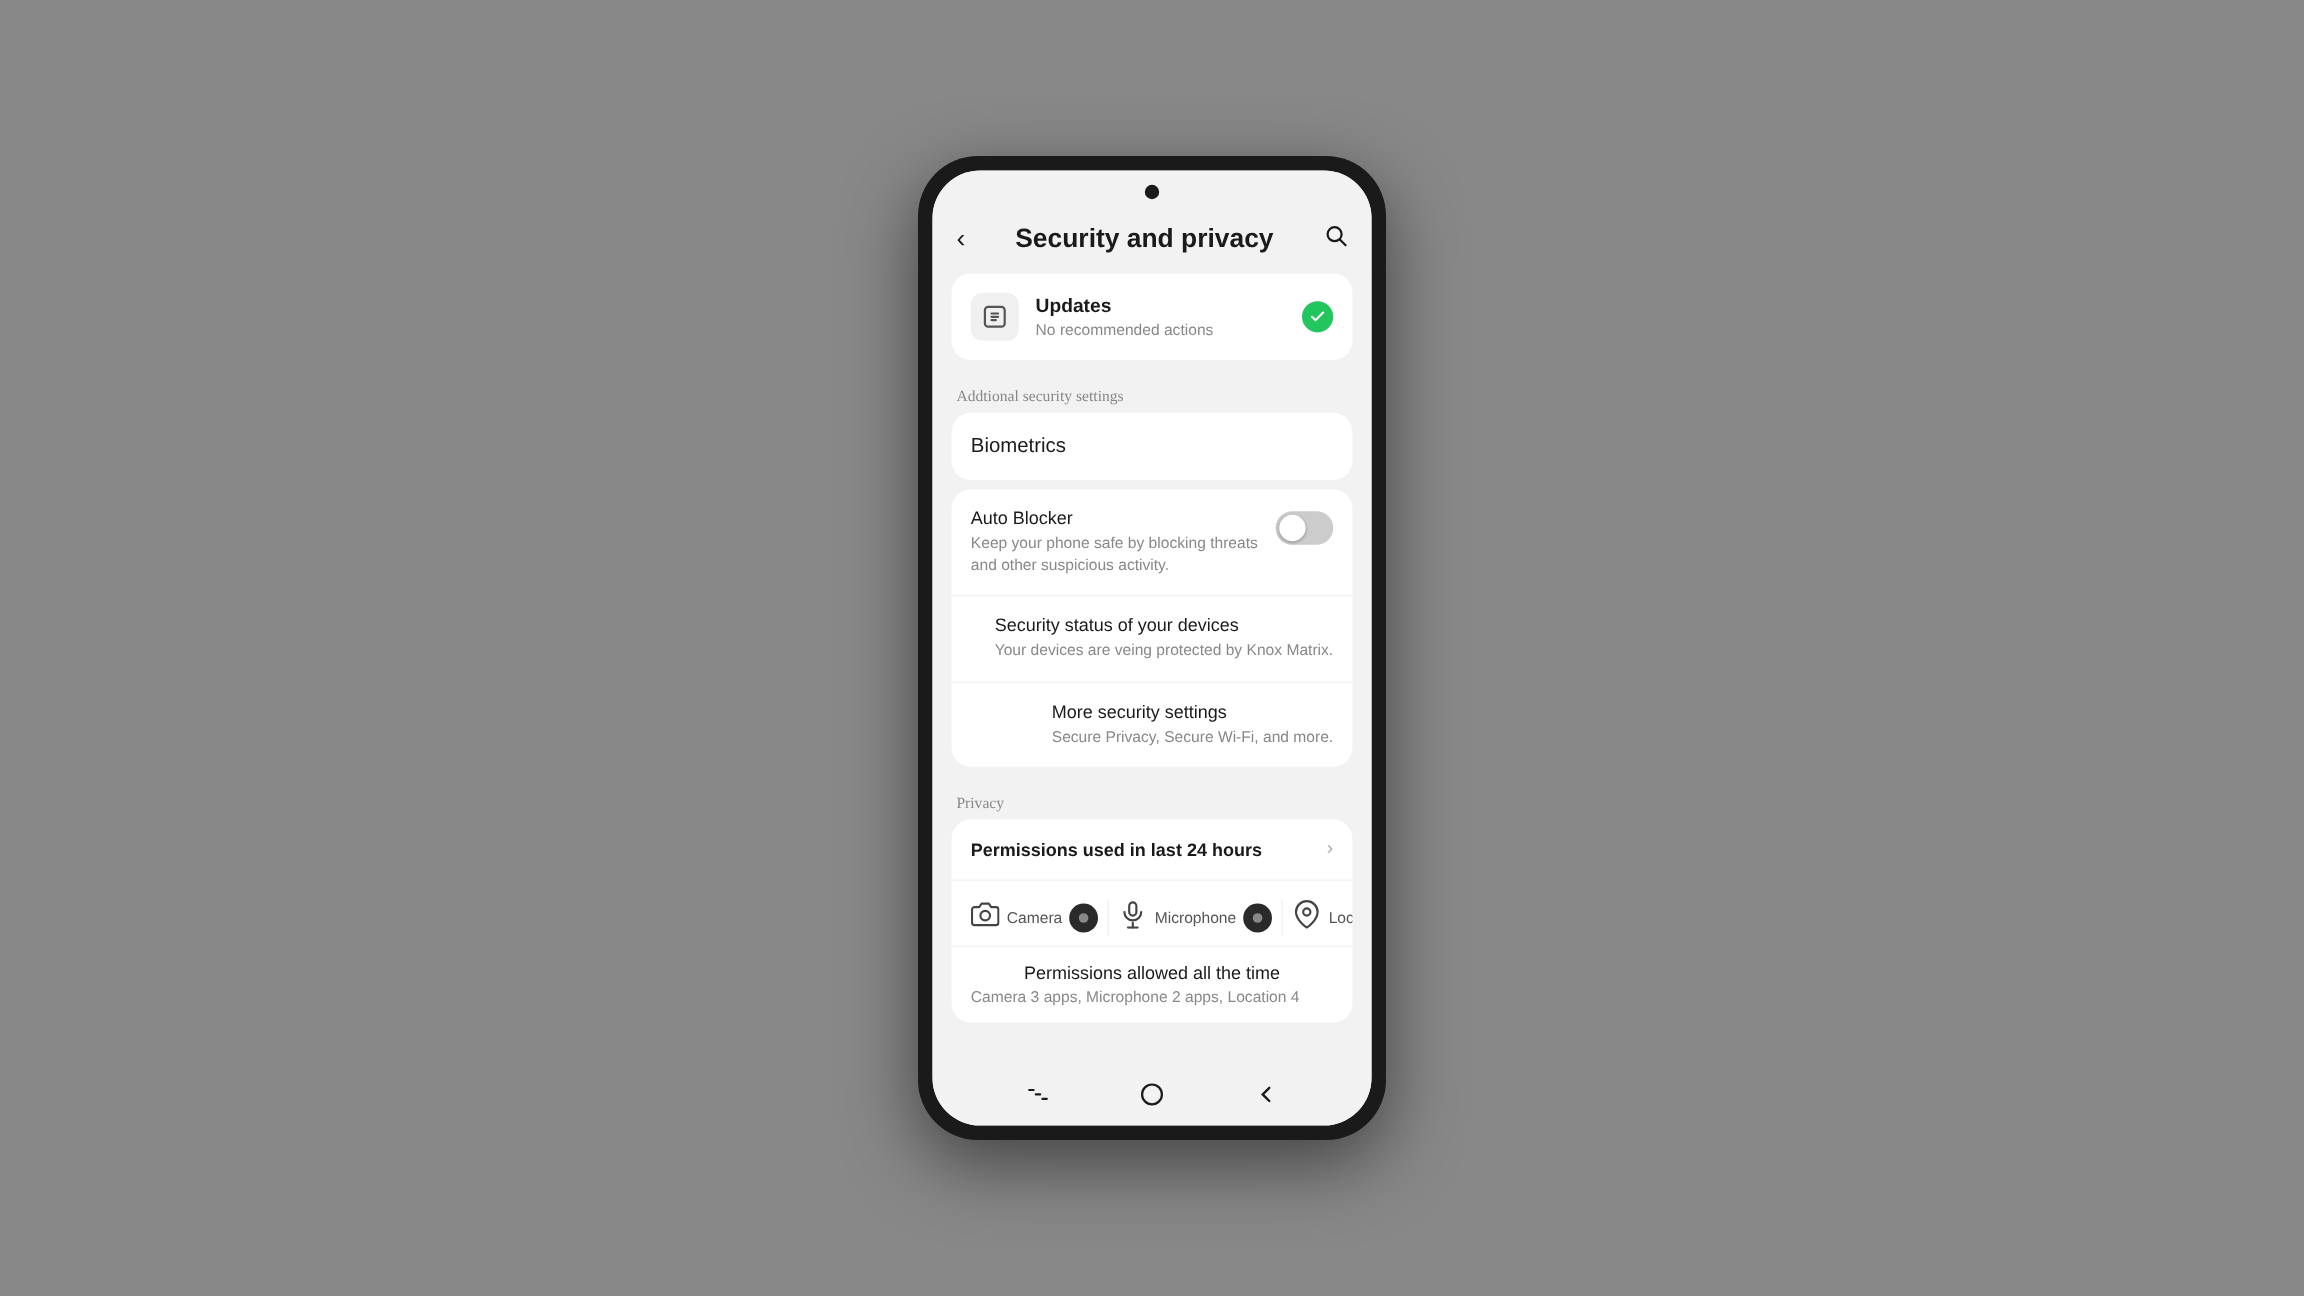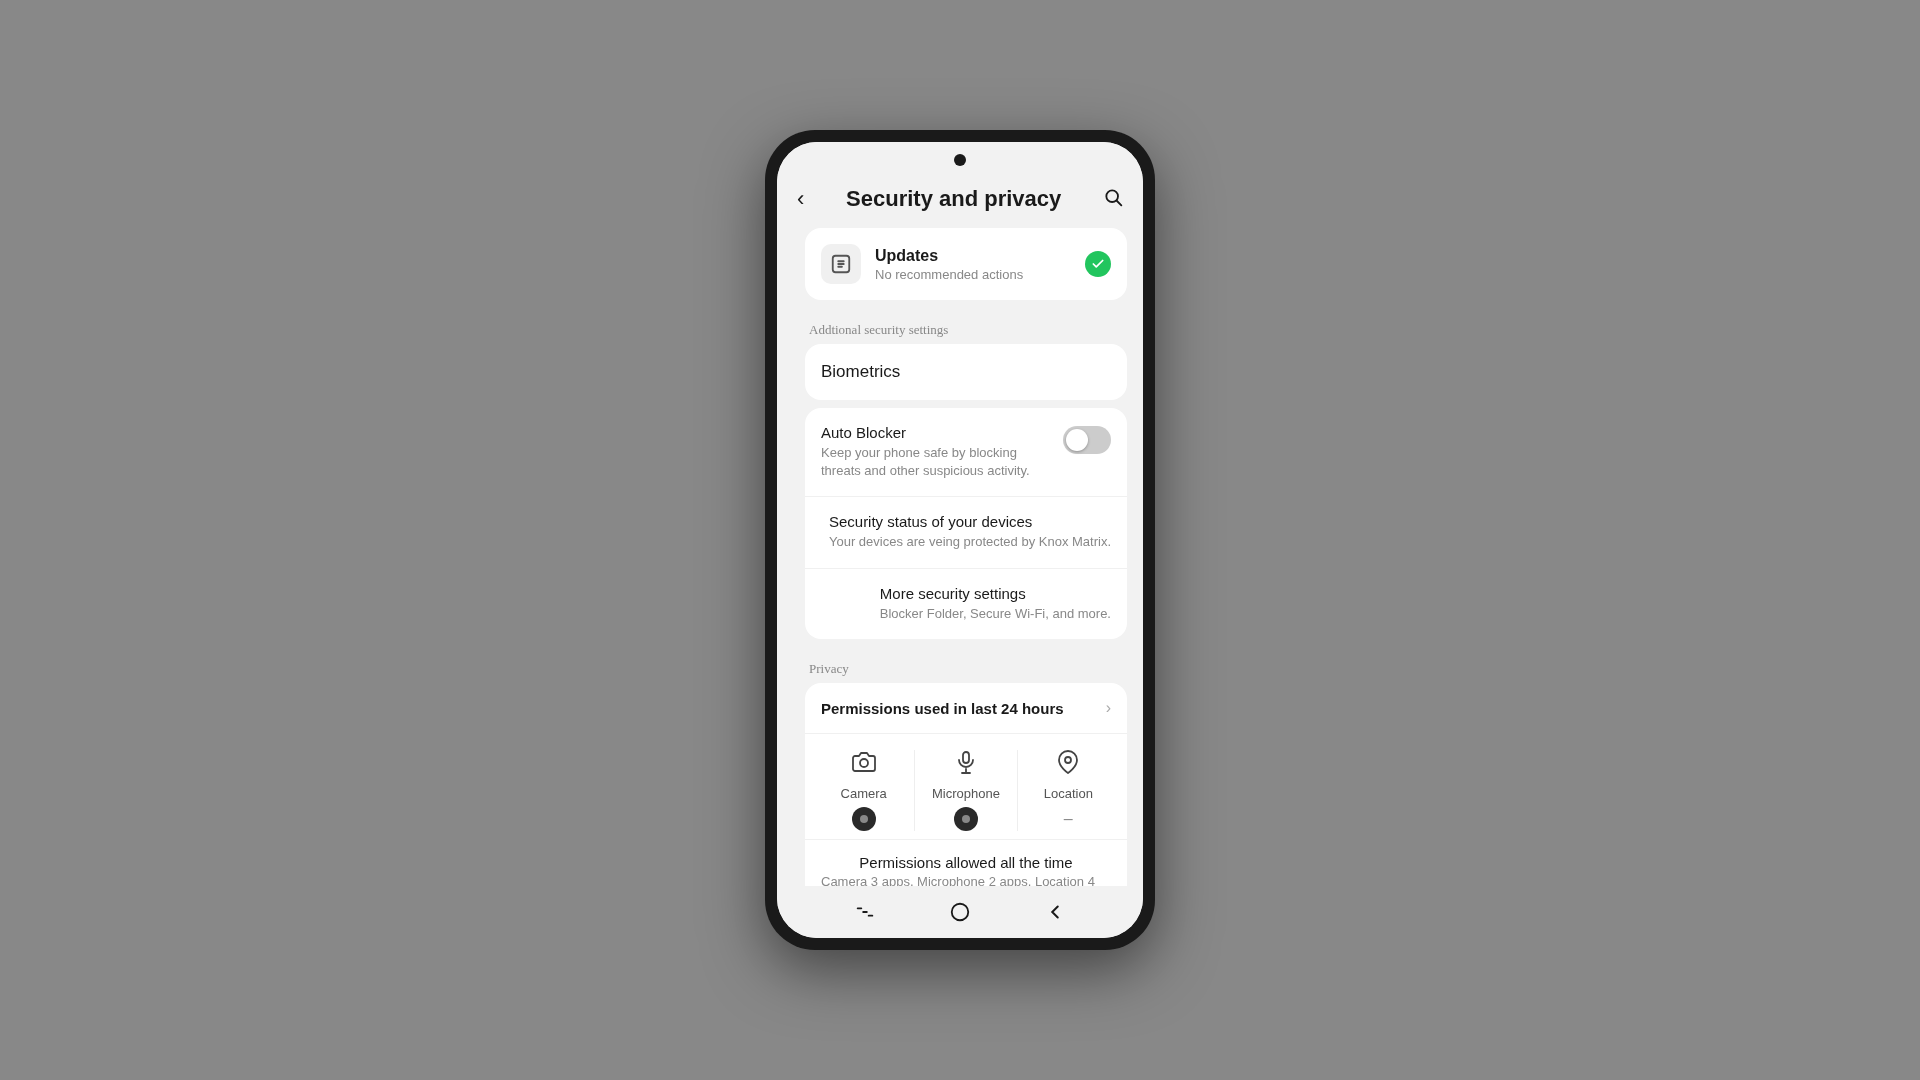--- a/index.html
+++ b/index.html
@@ -65,21 +65,20 @@
       background: none;
       border: none;
       cursor: pointer;
       font-size: 20px;
       color: #1a1a1a;
     }
     .scroll-content {
       flex: 1;
       overflow-y: auto;
       background: #f2f2f2;
-      padding-left: 12px;
     }
     .scroll-content::-webkit-scrollbar { display: none; }
 
     .card {
       background: #fff;
       border-radius: 16px;
       margin: 0 16px 8px 16px;
       padding: 16px;
     }
     .updates-card {
@@ -212,21 +211,21 @@
       font-size: 16px;
     }
     .permissions-icons-row {
       display: flex;
       justify-content: space-around;
       padding: 16px 8px 8px 8px;
       border-bottom: 1px solid #f0f0f0;
     }
     .perm-item {
       display: flex;
-      flex-direction: column;
+      flex-direction: row;
       align-items: center;
       gap: 6px;
       flex: 1;
       border-right: 1px solid #eee;
       padding: 0 8px;
     }
     .perm-item:last-child { border-right: none; }
     .perm-icon {
       font-size: 22px;
       color: #444;
@@ -362,21 +361,21 @@
         <div class="settings-item">
           <div class="settings-item-text">
             <div class="settings-item-title">Security status of your devices</div>
             <div class="settings-item-sub">Your devices are veing protected by Knox Matrix.</div>
           </div>
         </div>
 
         <div class="settings-item">
           <div class="settings-item-text">
             <div class="settings-item-title">More security settings</div>
-            <div class="settings-item-sub">Blocker Folder, Secure Wi-Fi, and more.</div>
+            <div class="settings-item-sub">Secure Privacy, Secure Wi-Fi, and more.</div>
           </div>
         </div>
       </div>
 
       <div class="section-label">Privacy</div>
 
       <div class="privacy-section">
 
         <div class="permissions-24h">
           <span class="permissions-title">Permissions used in last 24 hours</span>

